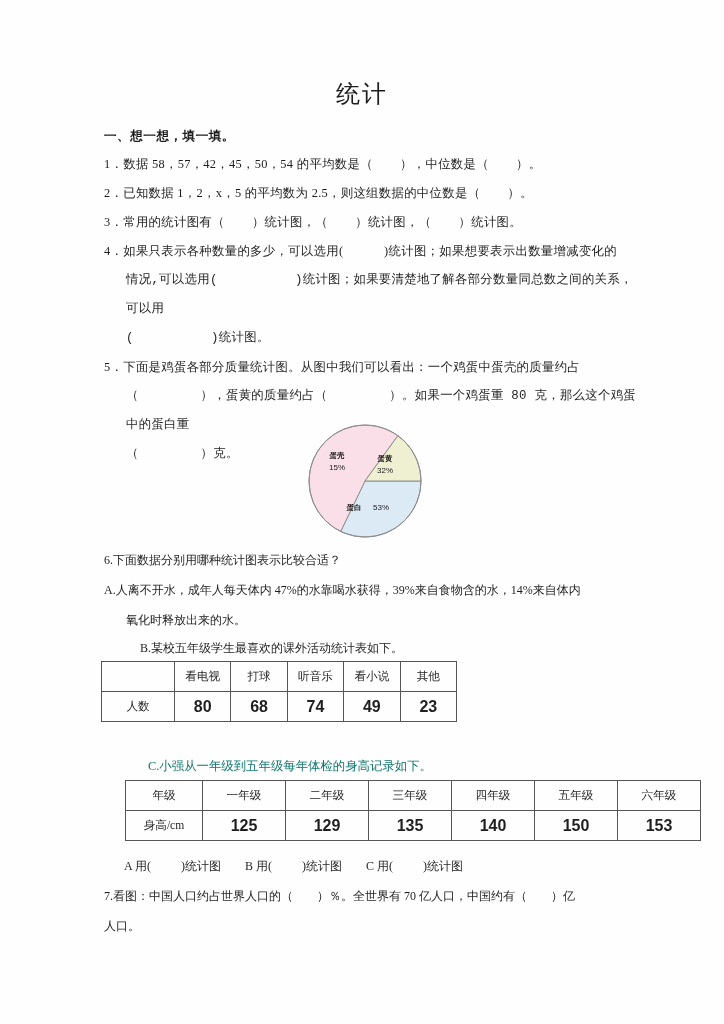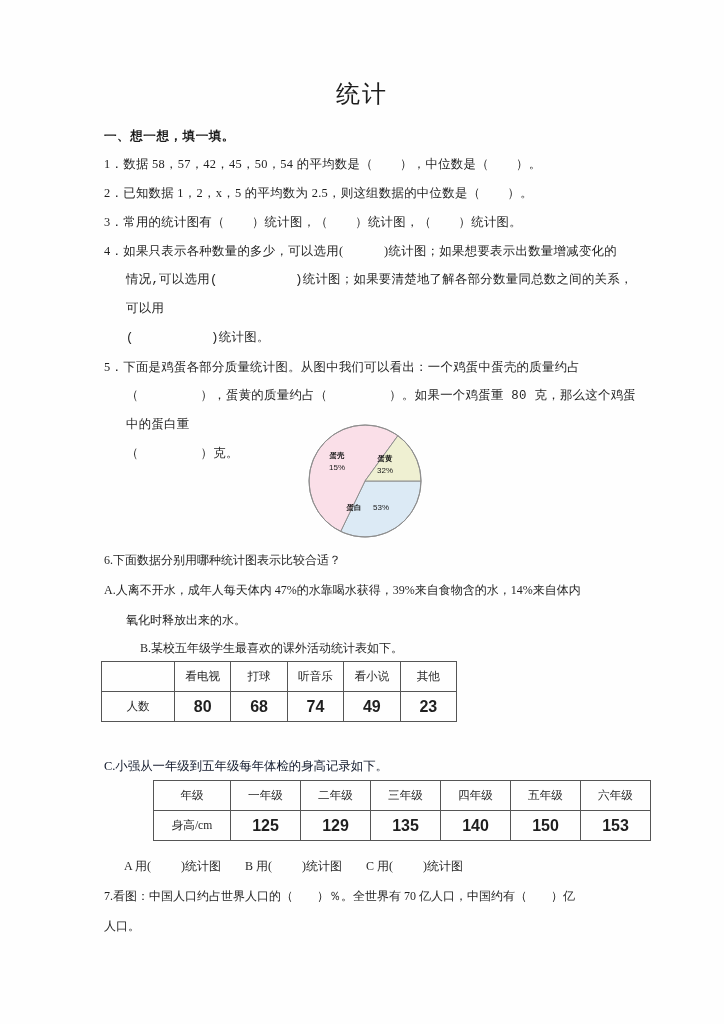--- a/index.html
+++ b/index.html
@@ -101,35 +101,36 @@
     font-family: "Liberation Sans", "DejaVu Sans", sans-serif;
     font-size: 16px;
   }
   .tbl .rowlabel {
     font-weight: normal;
     font-family: "Liberation Serif", "DejaVu Serif", serif;
     font-size: 11.6px;
   }
 
   #table-activity { left: 101px; top: 661px; width: 356px; }
-  #table-height   { left: 153px; top: 780px; width: 498px; }
+  #table-height   { left: 125px; top: 780px; width: 576px; }
 
   
   .abs-line {
     position: absolute;
     font-size: 12px;
     line-height: 28px;
     color: #1f1f1f;
     white-space: pre;
   }
   .tbl-caption {
     position: absolute;
     font-size: 12.4px;
     line-height: 28px;
-    color: #0f172a;
+    color: #0f766e;
+    margin-left: 44px;
   }
 </style>
 </head>
 <body>
 
 <div class="page">
 
   <div class="doc-title">统计</div>
 
   <div class="content">

